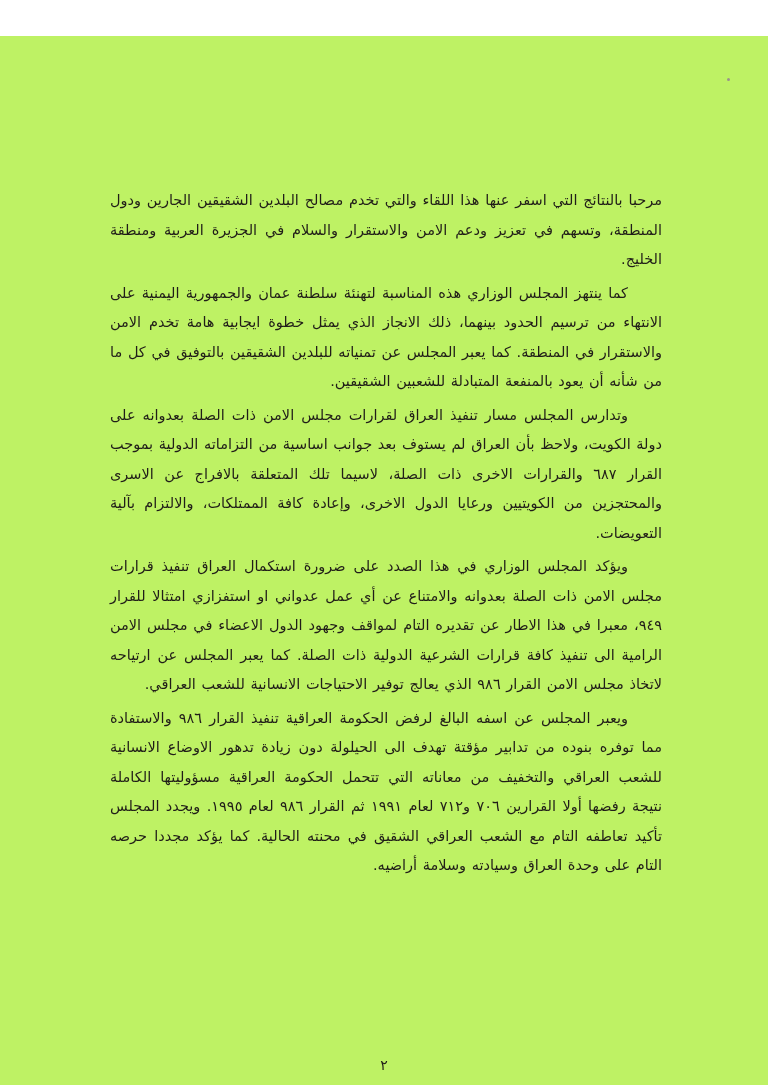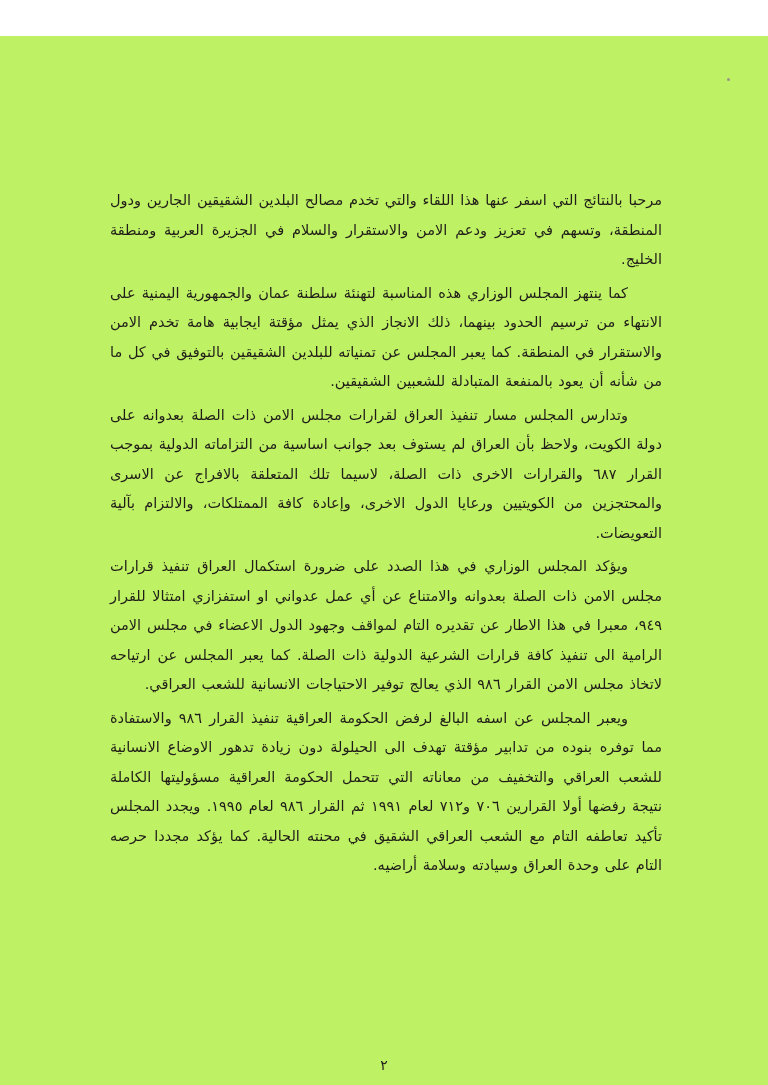--- a/index.html
+++ b/index.html
@@ -65,21 +65,21 @@
 </style>
 </head>
 <body>
 
 <div class="page">
 
   <span class="scan-speck"></span>
 
   <div class="text-block">
     <p class="first">مرحبا بالنتائج التي اسفر عنها هذا اللقاء والتي تخدم مصالح البلدين الشقيقين الجارين ودول المنطقة، وتسهم في تعزيز ودعم الامن والاستقرار والسلام في الجزيرة العربية ومنطقة الخليج.</p>
-    <p>كما ينتهز المجلس الوزاري هذه المناسبة لتهنئة سلطنة عمان والجمهورية اليمنية على الانتهاء من ترسيم الحدود بينهما، ذلك الانجاز الذي يمثل مؤقتة ايجابية هامة تخدم الامن والاستقرار في المنطقة. كما يعبر المجلس عن تمنياته للبلدين الشقيقين بالتوفيق في كل ما من شأنه أن يعود بالمنفعة المتبادلة للشعبين الشقيقين.</p>
+    <p>كما ينتهز المجلس الوزاري هذه المناسبة لتهنئة سلطنة عمان والجمهورية اليمنية على الانتهاء من ترسيم الحدود بينهما، ذلك الانجاز الذي يمثل خطوة ايجابية هامة تخدم الامن والاستقرار في المنطقة. كما يعبر المجلس عن تمنياته للبلدين الشقيقين بالتوفيق في كل ما من شأنه أن يعود بالمنفعة المتبادلة للشعبين الشقيقين.</p>
     <p>وتدارس المجلس مسار تنفيذ العراق لقرارات مجلس الامن ذات الصلة بعدوانه على دولة الكويت، ولاحظ بأن العراق لم يستوف بعد جوانب اساسية من التزاماته الدولية بموجب القرار ٦٨٧ والقرارات الاخرى ذات الصلة، لاسيما تلك المتعلقة بالافراج عن الاسرى والمحتجزين من الكويتيين ورعايا الدول الاخرى، وإعادة كافة الممتلكات، والالتزام بآلية التعويضات.</p>
     <p>ويؤكد المجلس الوزاري في هذا الصدد على ضرورة استكمال العراق تنفيذ قرارات مجلس الامن ذات الصلة بعدوانه والامتناع عن أي عمل عدواني او استفزازي امتثالا للقرار ٩٤٩، معبرا في هذا الاطار عن تقديره التام لمواقف وجهود الدول الاعضاء في مجلس الامن الرامية الى تنفيذ كافة قرارات الشرعية الدولية ذات الصلة. كما يعبر المجلس عن ارتياحه لاتخاذ مجلس الامن القرار ٩٨٦ الذي يعالج توفير الاحتياجات الانسانية للشعب العراقي.</p>
     <p>ويعبر المجلس عن اسفه البالغ لرفض الحكومة العراقية تنفيذ القرار ٩٨٦ والاستفادة مما توفره بنوده من تدابير مؤقتة تهدف الى الحيلولة دون زيادة تدهور الاوضاع الانسانية للشعب العراقي والتخفيف من معاناته التي تتحمل الحكومة العراقية مسؤوليتها الكاملة نتيجة رفضها أولا القرارين ٧٠٦ و٧١٢ لعام ١٩٩١ ثم القرار ٩٨٦ لعام ١٩٩٥. ويجدد المجلس تأكيد تعاطفه التام مع الشعب العراقي الشقيق في محنته الحالية. كما يؤكد مجددا حرصه التام على وحدة العراق وسيادته وسلامة أراضيه.</p>
   </div>
 
   <div class="page-number">٢</div>
 
 </div>
 
 </body></html>

